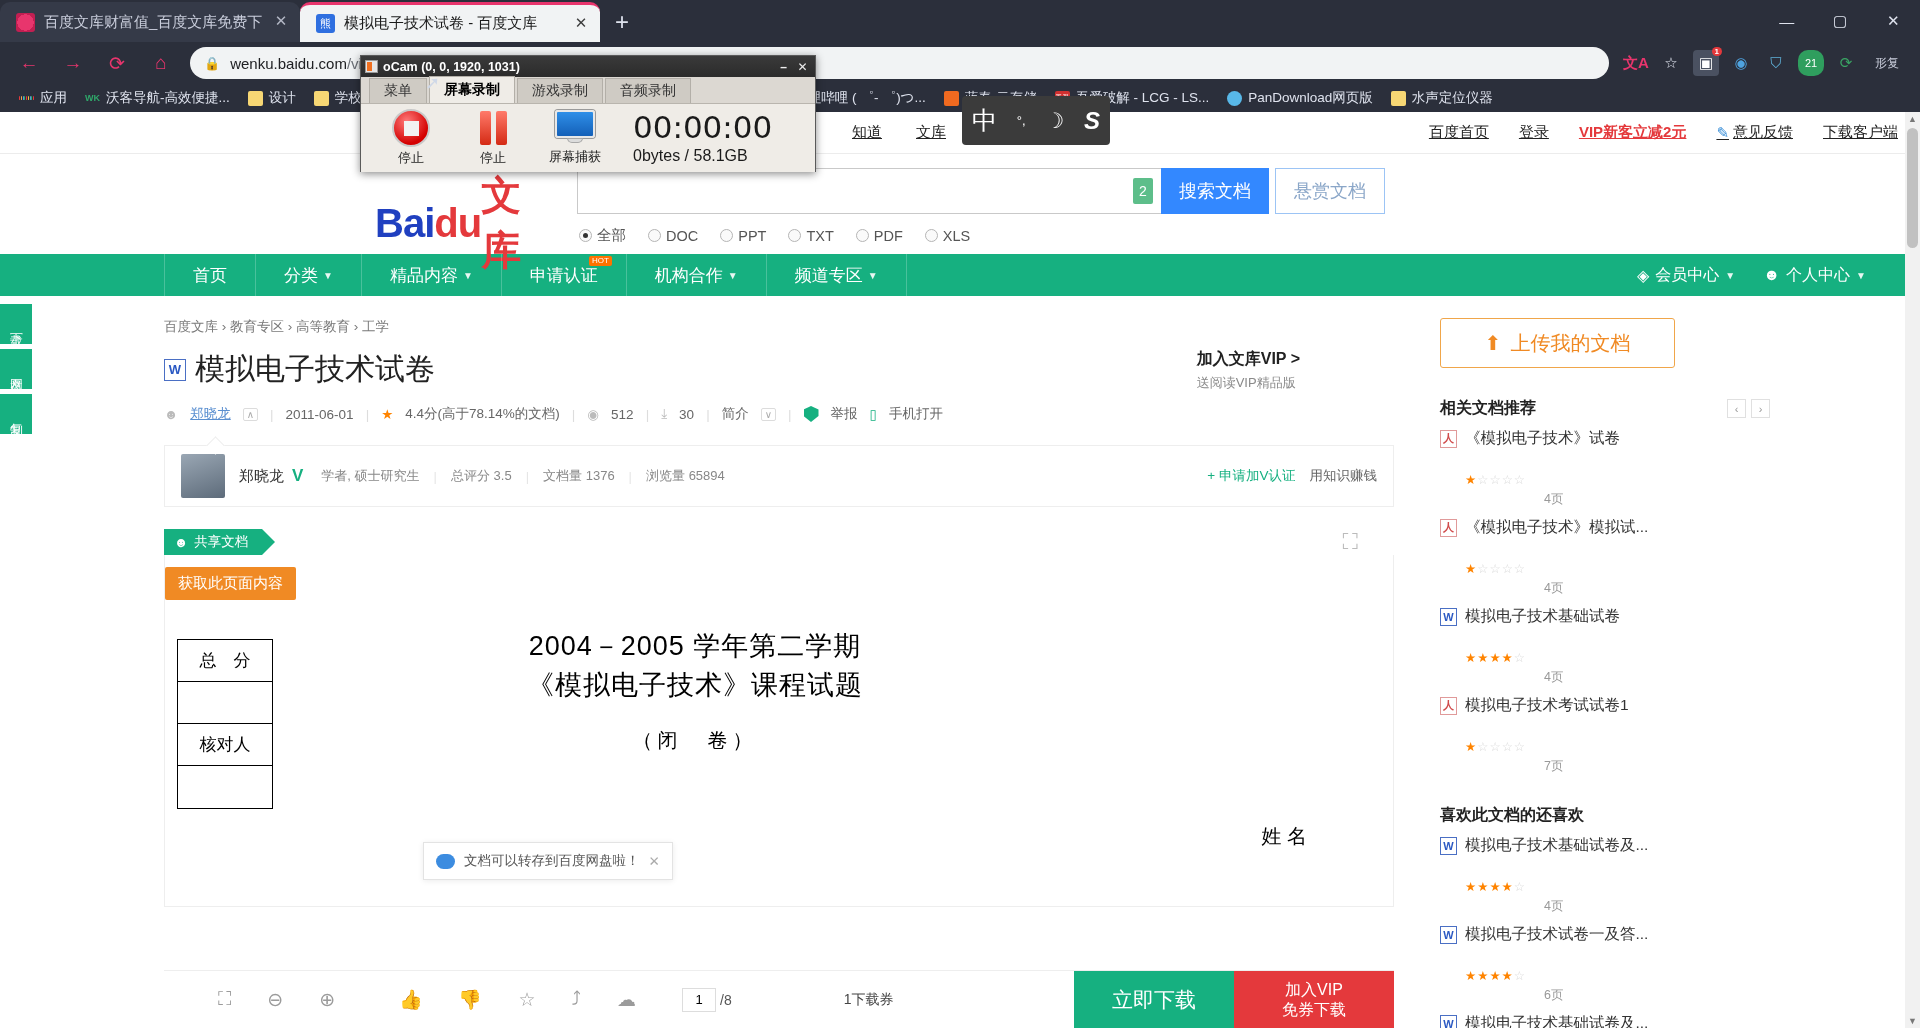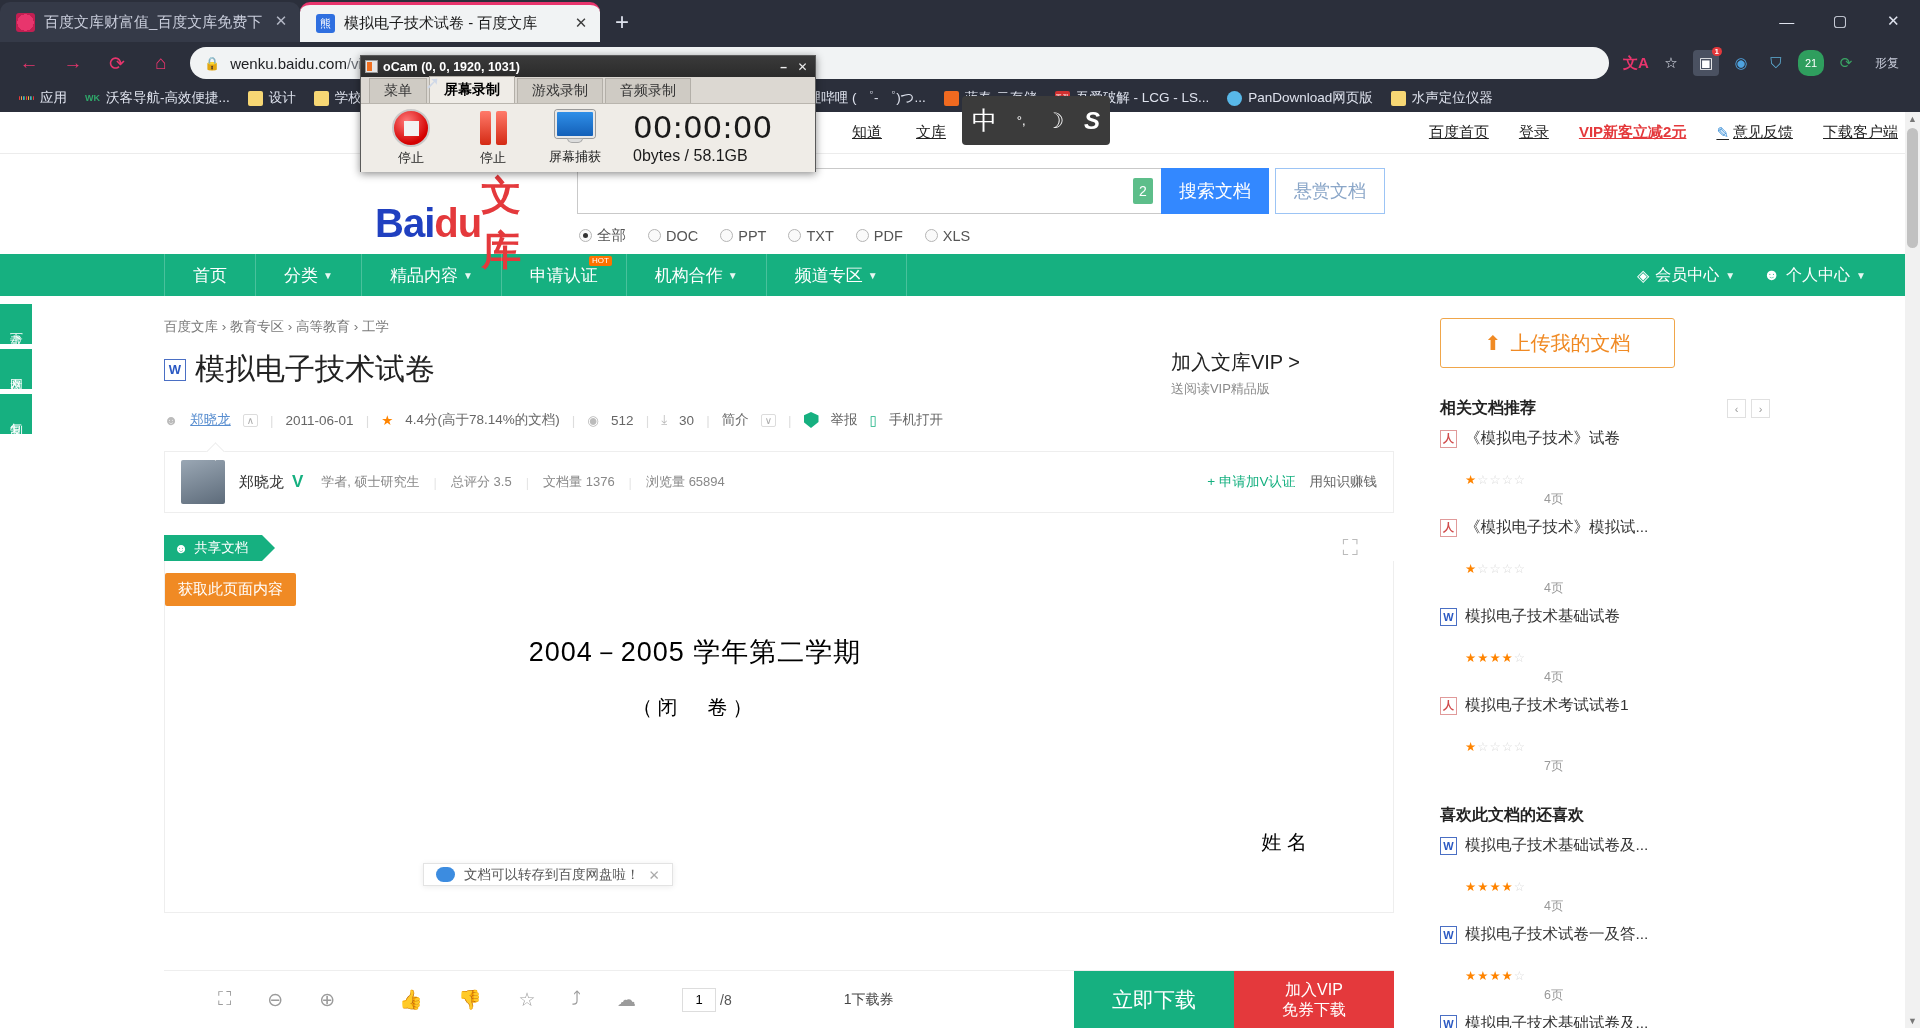--- a/index.html
+++ b/index.html
@@ -93,21 +93,21 @@
 
   .content { display:flex; padding: 22px 0 0 0; }
   .maincol { width:1230px; margin-left:164px; }
   .crumb { font-size:13.5px; color:#7a7a7a; margin-bottom:13px; }
   .crumb a { color:#7a7a7a; text-decoration:none; }
   .titlerow { display:flex; align-items:flex-start; }
   .doctitle { font-size:30px; color:#222; display:flex; align-items:center; gap:9px; font-weight:normal;}
   .ic-w { width:22px;height:22px; border:1px solid #4a6fc4; color:#2b59c3; font-size:13px; font-weight:bold;
           display:inline-flex;align-items:center;justify-content:center;}
   .vipjoin { margin-left:auto; margin-right:94px; text-align:left;}
-  .vipjoin .t1 { font-size:20px; font-weight:normal; color:#222; }
+  .vipjoin .t1 { font-size:16px; font-weight:bold; color:#222; }
   .vipjoin .t2 { font-size:13px; color:#8a8a8a; margin-top:4px;}
   .meta { display:flex; align-items:center; gap:12px; margin-top:13px; font-size:13.5px; color:#666; }
   .meta .sep { color:#ddd; }
   .meta a { color:#5a8fd0; text-decoration:underline; }
   .meta .star { color:#ff8400; }
   .pill { border:1px solid #dcdcdc; padding:0 3px; font-size:10px; color:#aaa; border-radius:2px;}
   .shield { width:15px;height:16px; background:#16b080; display:inline-block;
             clip-path: polygon(50% 0,100% 22%,100% 62%,50% 100%,0 62%,0 22%); }
 
   .authorbar { margin-top:22px; border:1px solid #eee; height:62px; display:flex; align-items:center; padding:0 16px; position:relative;}
@@ -129,21 +129,21 @@
   .viewer { border:1px solid #eee; border-top:none; height:352px; position:relative; background:#fff; overflow:hidden;}
   .getbtn { position:absolute; left:0; top:12px; background:#f08a24; color:#fff; font-size:15px; padding:7px 13px; border-radius:2px;}
   .docpage { position:absolute; left:130px; top:72px; width:800px; text-align:center; }
   .scorebox { position:absolute; left:12px; top:84px; width:96px; border:1px solid #000; font-size:17px;}
   .scorebox div { height:42px; border-bottom:1px solid #000; display:flex;align-items:center;justify-content:center;}
   .scorebox div:last-child { border-bottom:none; }
   .dt1 { font-size:27px; letter-spacing:1px; line-height:1.45; }
   .dt2 { font-size:20px; margin-top:22px; letter-spacing:5px;}
   .namefield { position:absolute; right:86px; top:268px; font-size:20px;}
   .toast { position:absolute; left:258px; bottom:26px; background:#fff; border:1px solid #e3e3e3; box-shadow:0 1px 6px rgba(0,0,0,.08);
-           height:23px; display:flex;align-items:center; gap:9px; padding:0 12px; font-size:13.5px; color:#555;}
+           height:38px; display:flex;align-items:center; gap:9px; padding:0 12px; font-size:13.5px; color:#555;}
   .cloudic { width:19px;height:15px;background:#3c8ce0;border-radius:8px;display:inline-block;}
 
   .bottombar { position:absolute; left:164px; bottom:0; width:1230px; height:58px; border-top:1px solid #eee;
                display:flex; align-items:center; background:#fff;}
   .tools { display:flex; gap:36px; margin-left:54px; color:#9b9b9b; font-size:19px; }
   .pagenum { margin-left:46px; display:flex; align-items:center; gap:4px; font-size:14px; color:#555;}
   .pagenum input { width:34px;height:24px;border:1px solid #ddd; text-align:center; font-size:13px; outline:none;}
   .ticket { margin-left:112px; font-size:14px; color:#444; }
   .btn-dl { margin-left:auto; width:160px;height:58px; background:#16b080; color:#fff; font-size:21px;
             display:flex;align-items:center;justify-content:center; }
@@ -492,23 +492,30 @@
         <div class="sharetag">
           <span>☻</span>
           <span>共享文档</span>
         </div>
         <span class="expandic">⛶</span>
       </div>
 
       <div class="viewer">
         <div class="getbtn">获取此页面内容</div>
 
+        <div class="scorebox">
+          <div>总　分</div>
+          <div></div>
+          <div>核对人</div>
+          <div></div>
+        </div>
 
         <div class="docpage">
           <div class="dt1">2004－2005 学年第二学期</div>
+          <div class="dt1">《模拟电子技术》课程试题</div>
           <div class="dt2">（闭　卷）</div>
         </div>
         <div class="namefield">姓 名</div>
 
         <div class="toast">
           <span class="cloudic"></span>
           <span>文档可以转存到百度网盘啦！</span>
           <span style="color:#aaa;">✕</span>
         </div>
       </div>

